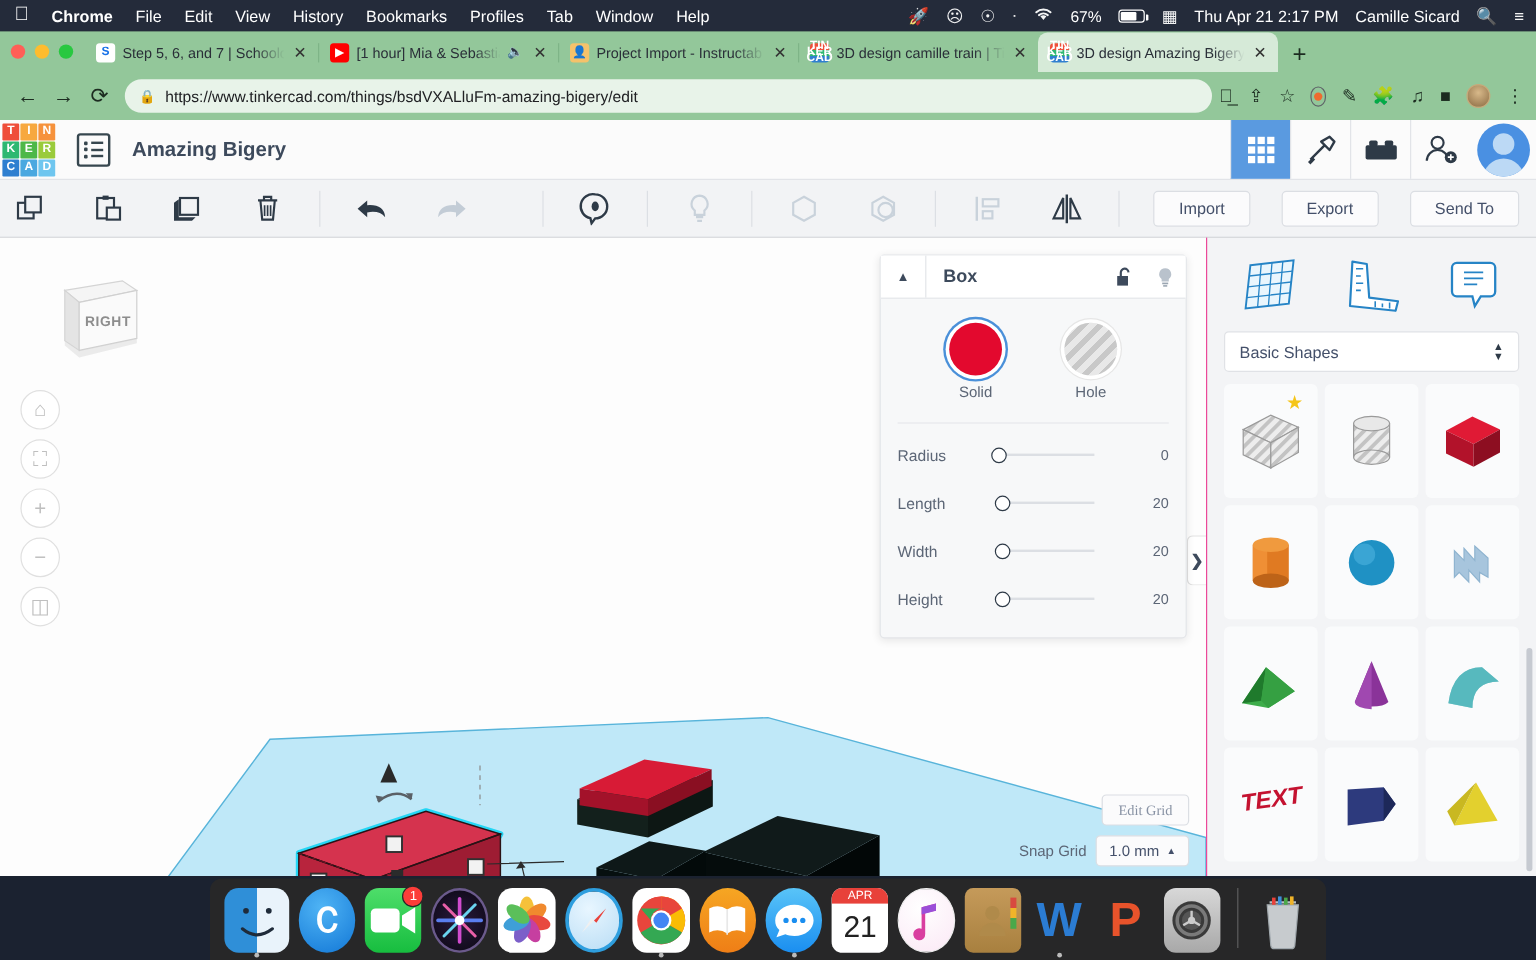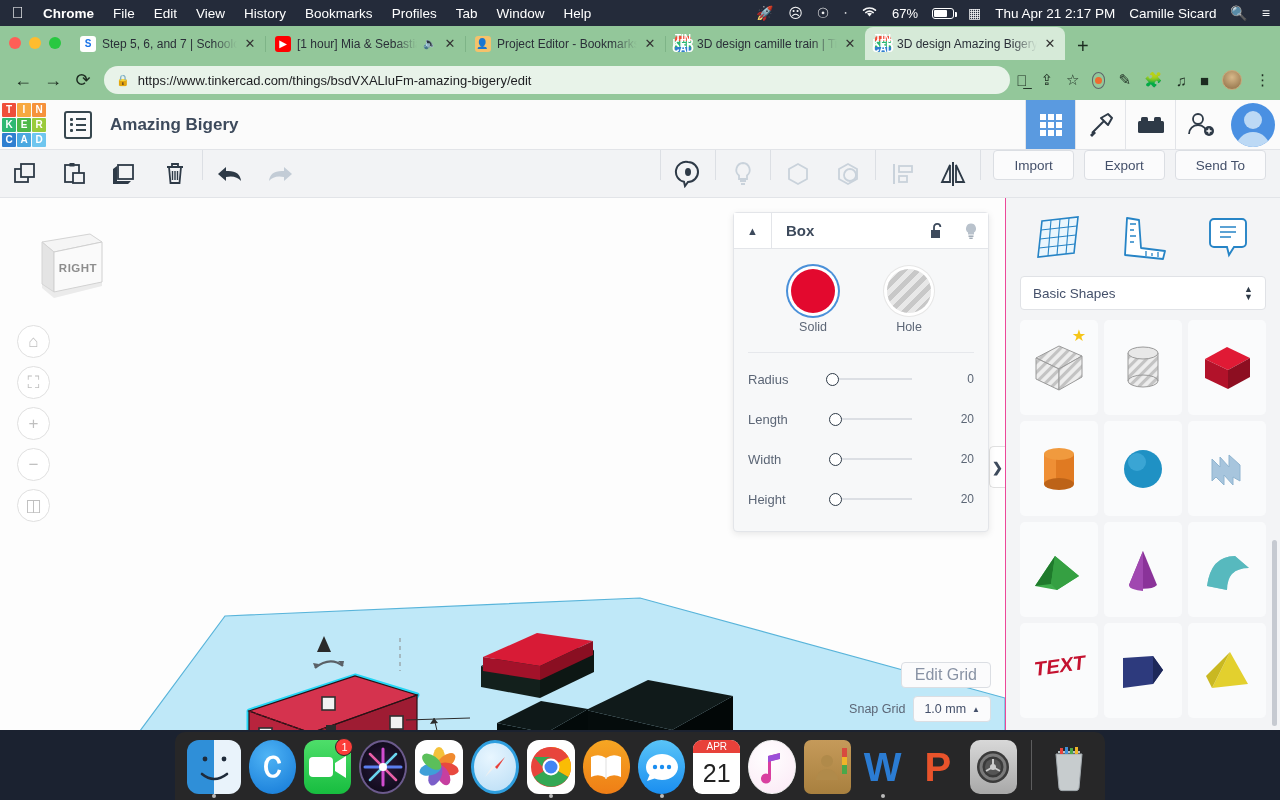--- a/index.html
+++ b/index.html
@@ -100,44 +100,44 @@
   .hdr-avatar { width: 44px; height: 44px; border-radius: 50%; background: #4a90e2;
     margin: 3px 5px 0 6px; position: relative; overflow: hidden; }
   .hdr-avatar::before { content:''; position:absolute; left:13px; top:8px; width:18px;height:18px;
     border-radius:50%; background:#bcd9f5;}
   .hdr-avatar::after { content:''; position:absolute; left:5px; top:29px; width:34px;height:26px;
     border-radius:17px 17px 0 0; background:#bcd9f5;}
 
   
   .tc-toolbar {
     position: absolute; top: 150px; left: 0; width: 1280px; height: 48px;
-    background: #f2f3f5; border-bottom: 1px solid #e2e4e8; display: flex; 
+    background: #f2f3f5; border-bottom: 1px solid #e2e4e8; display: flex; align-items: center; gap: 16px;
   }
   .tb-ico { width: 50px; height: 47px; display: flex; align-items: center; justify-content: center;
     color: #2e3a47; font-size: 21px; }
   .tb-ico.dim { color: #c3ccd6; }
   .tb-div { width: 1px; height: 30px; background: #dcdfe4; margin: 0 2px; }
   .tb-btn { height: 30px; padding: 0 20px; border: 1px solid #dbdee3; background: #fbfbfc;
     border-radius: 4px; font-size: 13.5px; color: #44506a; margin-left: 10px; display:flex;align-items:center; }
 
   
   .workspace { position: absolute; top: 198px; left: 0; width: 1005px; height: 532px;
     background: #fdfdfd; overflow: hidden; }
-  .viewcube { position: absolute; left: 24px; top: 30px; width: 82px; height: 70px; }
+  .viewcube { position: absolute; left: 36px; top: 30px; width: 82px; height: 70px; }
   .nav-btns { position: absolute; left: 17px; top: 127px; display: flex; flex-direction: column; gap: 8px; }
   .nav-btn { width: 33px; height: 33px; border: 1px solid #e0e0e0; border-radius: 50%;
     display: flex; align-items: center; justify-content: center; color: #bfbfbf; font-size: 17px; background: #fff; }
 
   .side-arrow { position: absolute; right: 0px; top: 248px; width: 16px; height: 42px;
     background: #fff; border: 1px solid #e0e0e0; border-right: none; border-radius: 5px 0 0 5px;
     display: flex; align-items: center; justify-content: center; font-size: 13px; color: #3d4a5c; font-weight: bold; }
 
   .grid-ctl { position: absolute; right: 14px; bottom: 8px; text-align: right; }
   .edit-grid { display: inline-flex; align-items:center; height: 26px; padding: 0 13px; border: 1px solid #dbdee3;
-    background: #fbfbfc; border-radius: 4px; font-size: 16px; color: #8892a4; }
+    background: #fbfbfc; border-radius: 4px; font-size: 12px; color: #8892a4; font-family: Liberation Serif, serif; }
   .snap-row { display: flex; align-items: center; justify-content: flex-end; gap: 8px; margin-top: 8px; }
   .snap-lbl { font-size: 12.5px; color: #5c6676; }
   .snap-val { display:flex;align-items:center;gap:6px; height: 26px; padding: 0 10px; border: 1px solid #dbdee3;
     background: #fbfbfc; border-radius: 4px; font-size: 12.5px; color: #44506a; }
 
   
   .inspector { position: absolute; left: 733px; top: 212px; width: 256px;
     background: #f7f8f9; border: 1px solid #e3e5e9; border-radius: 4px;
     box-shadow: 0 2px 7px rgba(0,0,0,.09); }
   .insp-head { height: 36px; display: flex; align-items: center; border-bottom: 1px solid #e3e5e9;
@@ -258,21 +258,21 @@
       <div class="tab" style="width:208px">
         <span class="favicon fav-yt">▶</span>
         <span class="label">[1 hour] Mia &amp; Sebastia</span>
         <span class="x" style="font-size:11px">🔈</span>
         <span class="x">✕</span>
         <span class="sep"></span>
       </div>
 
       <div class="tab" style="width:203px">
         <span class="favicon fav-ib">👤</span>
-        <span class="label">Project Editor - Bookmarks</span>
+        <span class="label">Project Import - Instructab</span>
         <span class="x">✕</span>
         <span class="sep"></span>
       </div>
 
       <div class="tab" style="width:205px">
         <span class="favicon fav-tc">TIN<br>KER<br>CAD</span>
         <span class="label">3D design camille train | Ti</span>
         <span class="x">✕</span>
       </div>
 

